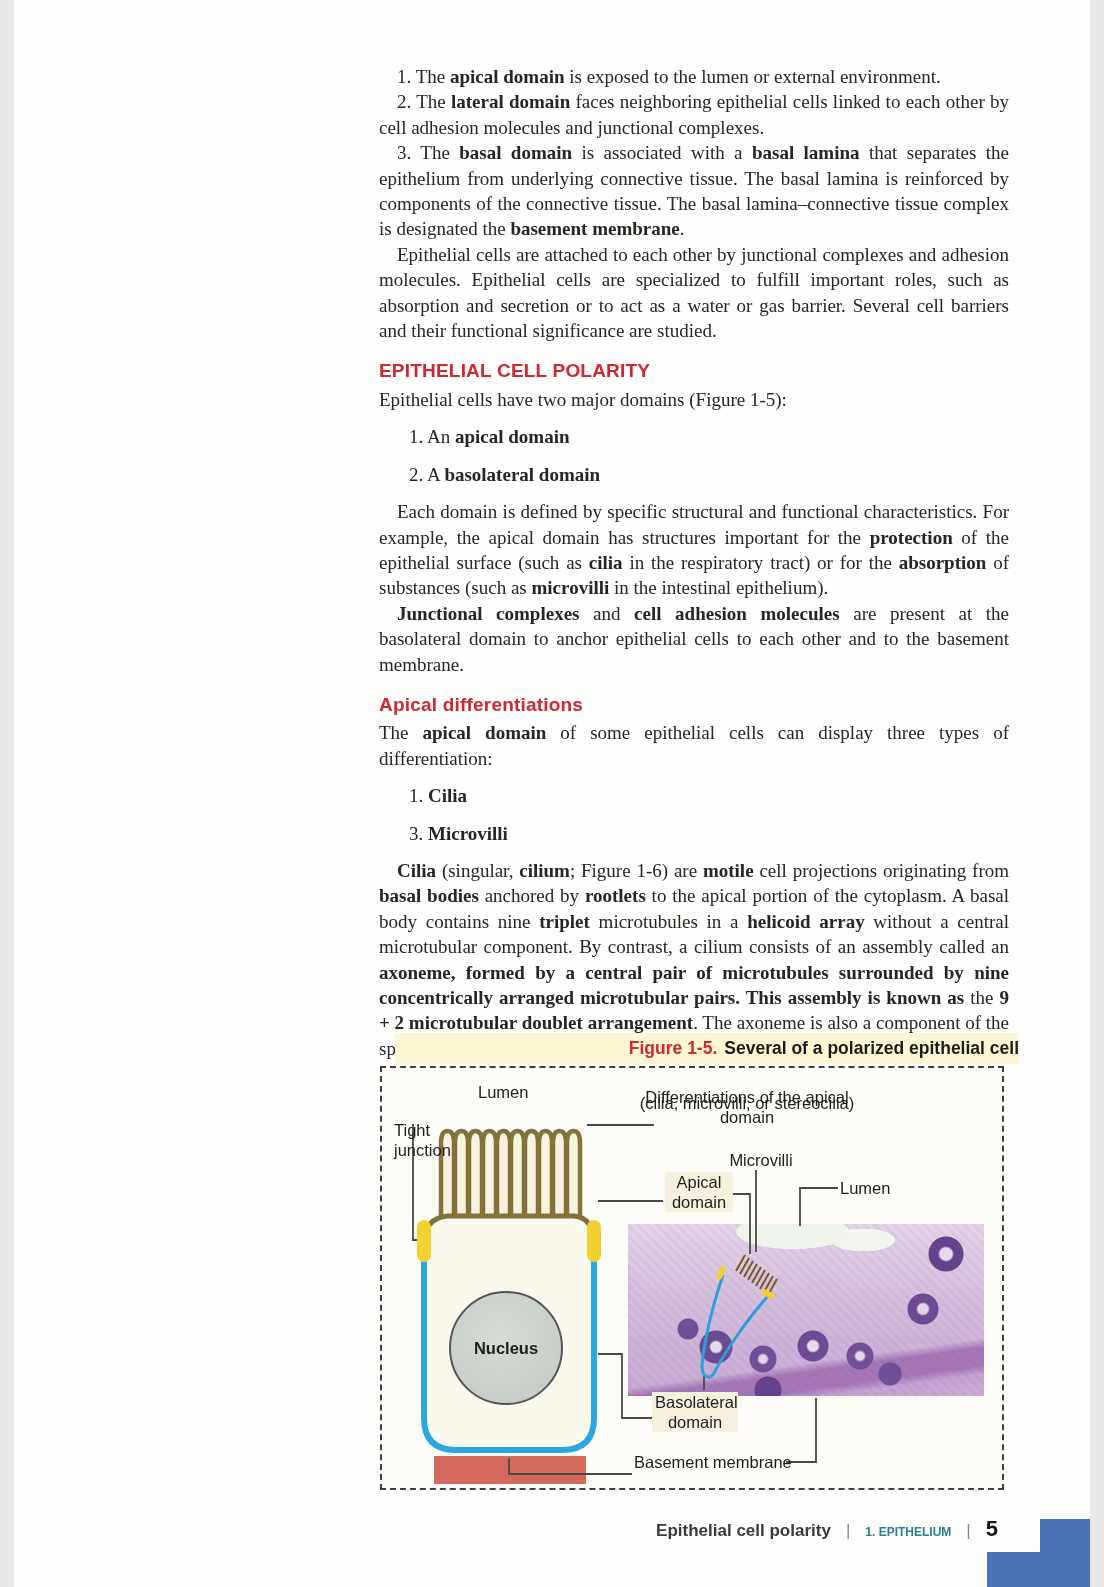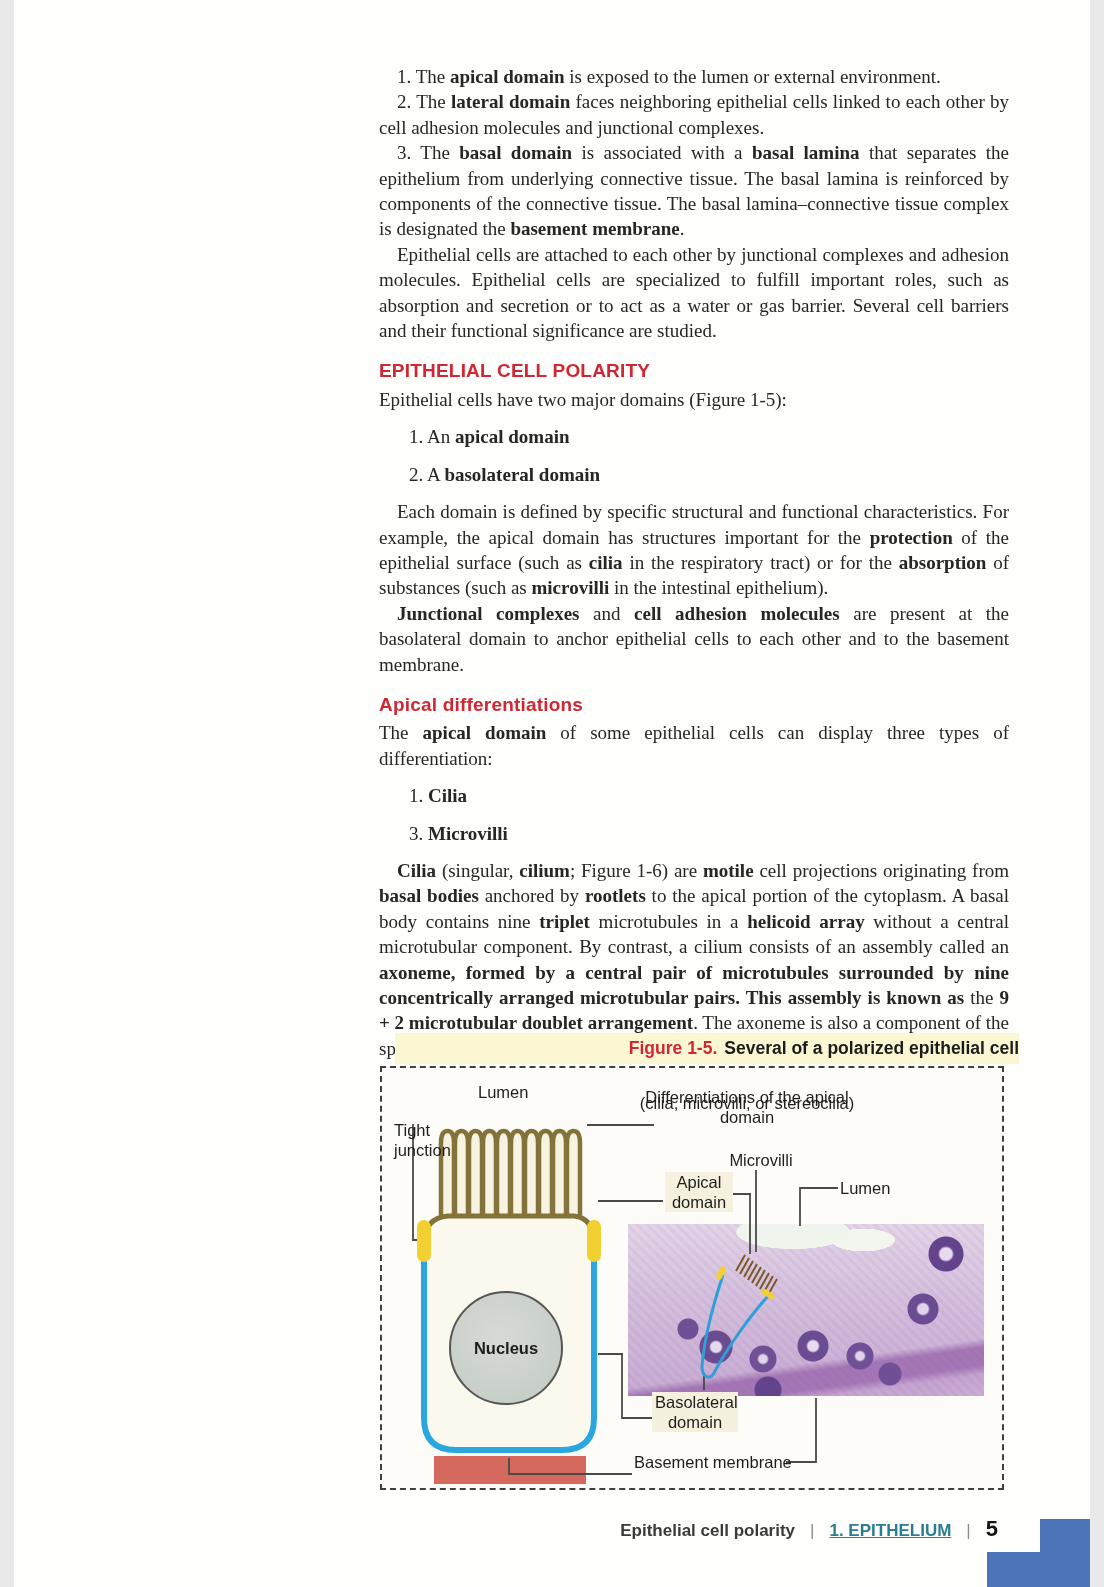--- a/index.html
+++ b/index.html
@@ -46,21 +46,21 @@
       repeating-linear-gradient(45deg,rgba(122,84,150,.07) 0 3px,rgba(0,0,0,0) 3px 7px),
       linear-gradient(172deg,rgba(0,0,0,0) 74%,#a476b5 78% 86%,#c5a3d0 90%,#cbadd4),
       linear-gradient(180deg,#e3d4e7,#d3bcdc 50%,#c7aad2);}
   .figsvg{position:absolute;left:0;top:0;}
   .creambg{background:#f6f1de;padding:0 3px;text-align:center;}
   
   .footer{position:absolute;top:1516px;right:92px;display:flex;align-items:baseline;gap:15px;
           font-family:"Liberation Sans",sans-serif;}
   .footer .sect{font-size:17px;font-weight:600;color:#3a3a3a;}
   .footer .sep{font-size:17px;color:#8a8a8a;}
-  .footer .chap{font-size:17px;font-weight:bold;color:#2a7e90;text-decoration:underline;}
+  .footer .chap{font-size:12px;font-weight:bold;color:#2a7e90;}
   .footer .pnum{font-size:22px;font-weight:bold;color:#161616;}
   .tab1{position:absolute;left:1026px;top:1519px;width:78px;height:34px;background:#4c72b8;}
   .tab2{position:absolute;left:973px;top:1552px;width:131px;height:35px;background:#4c72b8;}
 </style>
 </head>
 <body>
 
 <div class="page">
 
   <div class="bodycol">

